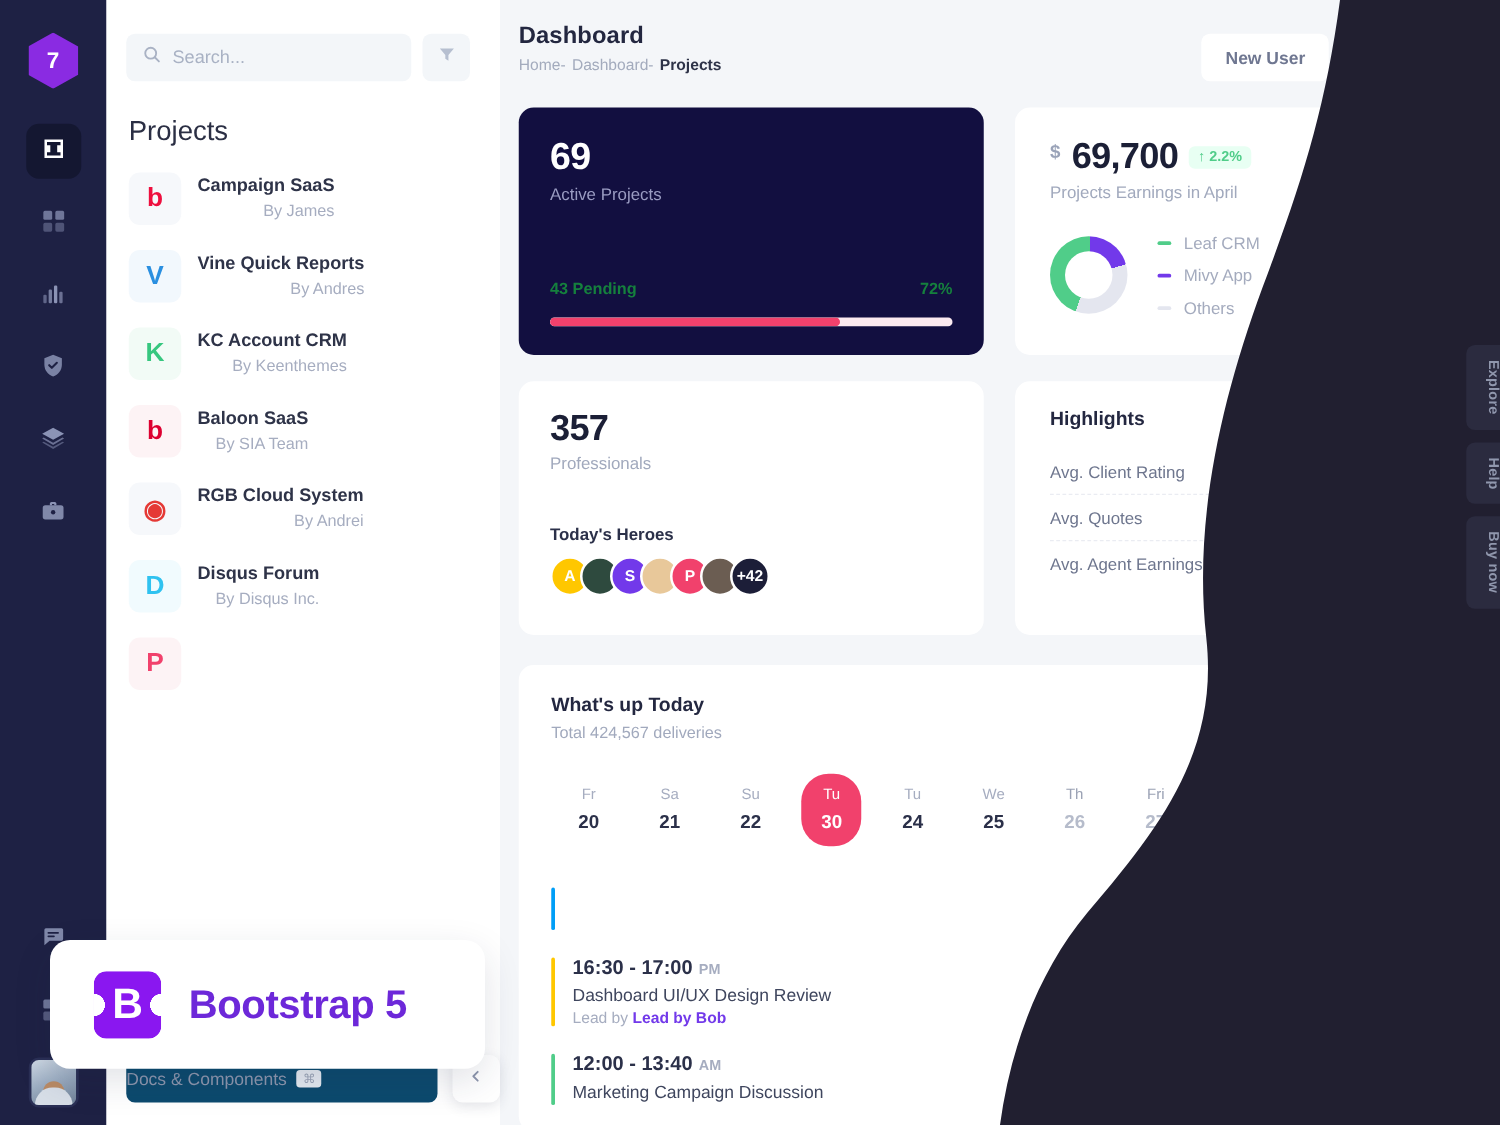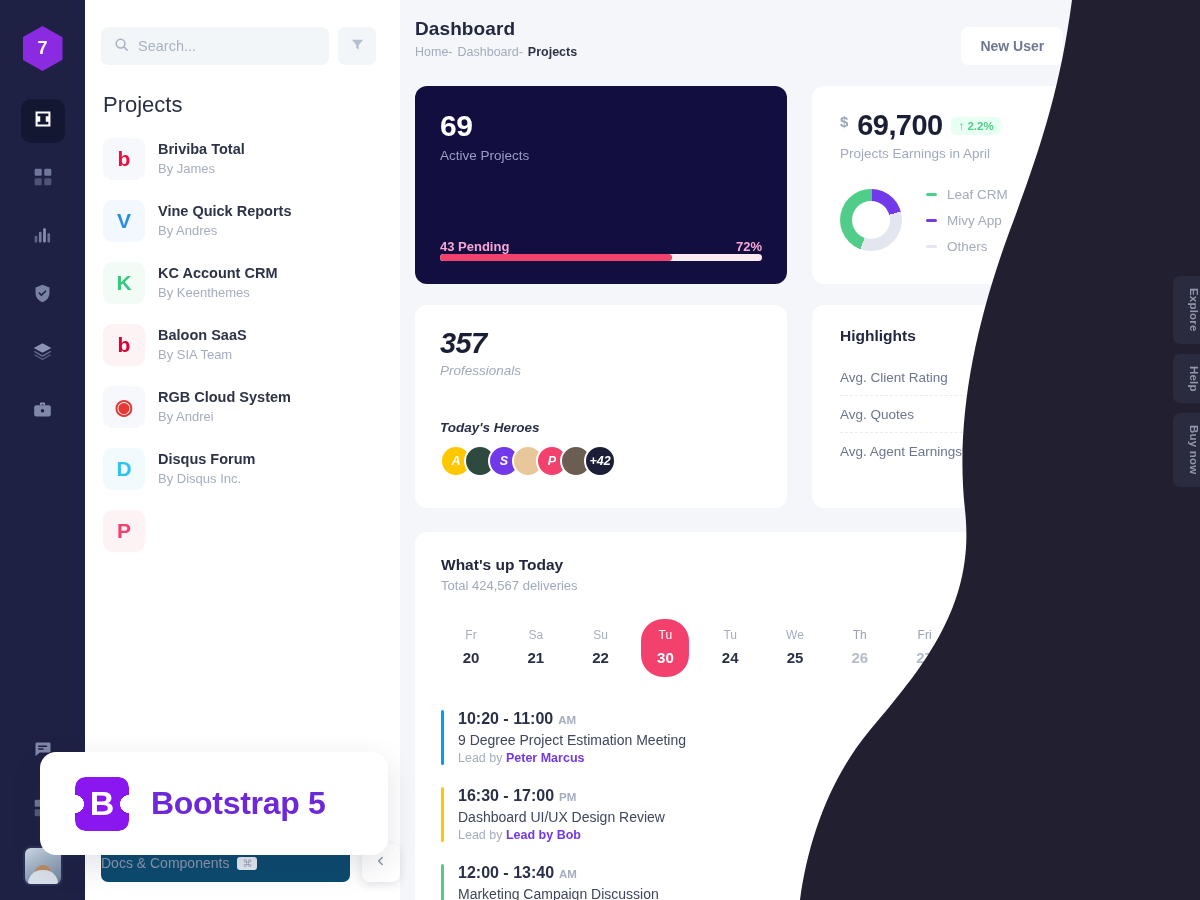--- a/index.html
+++ b/index.html
@@ -67,21 +67,21 @@
   }
   .panel-title { padding: 27px 0 10px 18px; font-size: 22px; color: #2b2f44; font-weight: 400; }
   .proj-list { padding: 0 10px; }
   .proj-row { display: flex; align-items: center; gap: 13px; padding: 10px 8px; border-radius: 8px; }
   .proj-logo {
     width: 42px; height: 42px; border-radius: 9px; background: #f6f8fb;
     display: flex; align-items: center; justify-content: center;
     font-weight: bold; font-size: 21px; flex: 0 0 42px;
   }
   .proj-name { font-size: 14.5px; font-weight: bold; color: #2e3348; line-height: 1.45; }
-  .proj-by { font-size: 13px; color: #a6adc0; line-height: 1.45; }
+  .proj-by { font-size: 13px; color: #a6adc0; line-height: 1.45; text-align: right; }
   .docs-bar {
     position: absolute; left: 16px; right: 50px; bottom: 18px; height: 38px;
     background: #0c4a6e; border-radius: 7px;
     display: flex; align-items: center; gap: 8px;
     color: #8d96ad; font-size: 14px;
   }
   .docs-kbd { background: #e4e9f0; border-radius: 3px; padding: 1px 5px; font-size: 10px; color: #9aa3b6; }
   .collapse-btn {
     position: absolute; right: 0px; bottom: 18px; width: 38px; height: 38px;
     background: #fff; border-radius: 8px; box-shadow: 0 3px 10px rgba(40,50,80,.13);
@@ -109,39 +109,39 @@
 
   .grid { display: grid; grid-template-columns: 372px 1fr; gap: 25px; margin-top: 21px; }
   .card { background: #fff; border-radius: 12px; }
 
   .card-dark {
     background: #120F40; border-radius: 12px; height: 198px;
     padding: 23px 25px; display: flex; flex-direction: column; justify-content: space-between;
   }
   .big-num { font-size: 30px; color: #fff; font-weight: bold; letter-spacing: -.5px; }
   .big-lab { font-size: 13.5px; color: #9a9cc2; margin-top: 5px; }
-  .prog-top { display: flex; justify-content: space-between; font-size: 13px; color: #f9a8d4; font-weight: bold; margin-bottom: 0; }
+  .prog-top { display: flex; justify-content: space-between; font-size: 13px; color: #15803d; font-weight: bold; margin-bottom: 16px; }
   .prog-track { height: 7px; background: #fbeaf0; border-radius: 6px; overflow: hidden; }
   .prog-fill { height: 100%; background: #F1416C; border-radius: 6px; }
 
   .card-earn { height: 198px; padding: 23px 28px; }
   .earn-row { display: flex; align-items: center; gap: 9px; }
   .earn-cur { font-size: 15px; color: #9aa3b8; font-weight: bold; align-self: flex-start; margin-top: 4px;}
   .earn-num { font-size: 29px; color: #1b1f36; font-weight: bold; letter-spacing: -.6px; }
   .earn-badge { background: #E8FFF3; color: #50CD89; font-size: 11.5px; font-weight: bold; border-radius: 5px; padding: 3px 7px; }
   .earn-sub { font-size: 13.5px; color: #a1a9bd; margin-top: 4px; }
   .earn-body { display: flex; align-items: center; margin-top: 20px; gap: 24px; }
   .donut { width: 62px; height: 62px; border-radius: 50%; position: relative; flex: 0 0 62px; }
   .donut::after { content:""; position:absolute; inset:12px; border-radius:50%; background:#fff; }
   .legend { flex: 1; }
   .legend-row { display: flex; align-items: center; font-size: 13.5px; color: #a4abbe; height: 26px; }
   .dash { width: 11px; height: 3px; border-radius: 2px; margin-right: 10px; }
   .legend-val { margin-left: auto; font-weight: bold; color: #2b3049; font-size: 13.5px; }
 
-  .card-pro { height: 203px; padding: 22px 25px; font-style: italic; }
+  .card-pro { height: 203px; padding: 22px 25px; }
   .pro-num { font-size: 29px; color: #1b1f36; font-weight: bold; letter-spacing: -.6px; }
   .pro-lab { font-size: 13.5px; color: #a1a9bd; margin-top: 3px; }
   .heroes-lab { font-size: 13.5px; font-weight: bold; color: #2b3049; margin-top: 42px; }
   .heroes { display: flex; margin-top: 10px; }
   .hero {
     width: 32px; height: 32px; border-radius: 50%; margin-left: -8px;
     border: 2px solid #fff; display: flex; align-items: center; justify-content: center;
     color: #fff; font-size: 12.5px; font-weight: bold;
   }
   .hero:first-child { margin-left: 0; }
@@ -337,21 +337,21 @@
         </span>
       </div>
     </div>
 
     <h2 class="panel-title">Projects</h2>
 
     <div class="proj-list">
         <div class="proj-row">
           <div class="proj-logo" style="background:#f6f8fb;color:#EE0F3E">b</div>
           <div>
-            <div class="proj-name">Briviba Total</div>
+            <div class="proj-name">Campaign SaaS</div>
             <div class="proj-by">By James</div>
           </div>
         </div>
         <div class="proj-row">
           <div class="proj-logo" style="background:#f2f8fd;color:#2A8FE0">V</div>
           <div>
             <div class="proj-name">Vine Quick Reports</div>
             <div class="proj-by">By Andres</div>
           </div>
         </div>
@@ -564,25 +564,20 @@
             <div class="dd">29</div>
           </div>
           <div class="day dim">
             <div class="dn">Mo</div>
             <div class="dd">30</div>
           </div>
         </div>
       <div class="events" id="events">
           <div class="event">
             <div class="ebar" style="background:#009EF7"></div>
-            <div>
-              <div class="etime"><span>10:20 - 11:00</span><span class="mer">AM</span></div>
-              <div class="etitle">9 Degree Project Estimation Meeting</div>
-              <div class="elead"><span>Lead by</span> <b>Peter Marcus</b></div>
-            </div>
             <button class="view-btn">View</button>
           </div>
           <div class="event">
             <div class="ebar" style="background:#FFC700"></div>
             <div>
               <div class="etime"><span>16:30 - 17:00</span><span class="mer">PM</span></div>
               <div class="etitle">Dashboard UI/UX Design Review</div>
               <div class="elead"><span>Lead by</span> <b>Lead by Bob</b></div>
             </div>
             <button class="view-btn">View</button>

